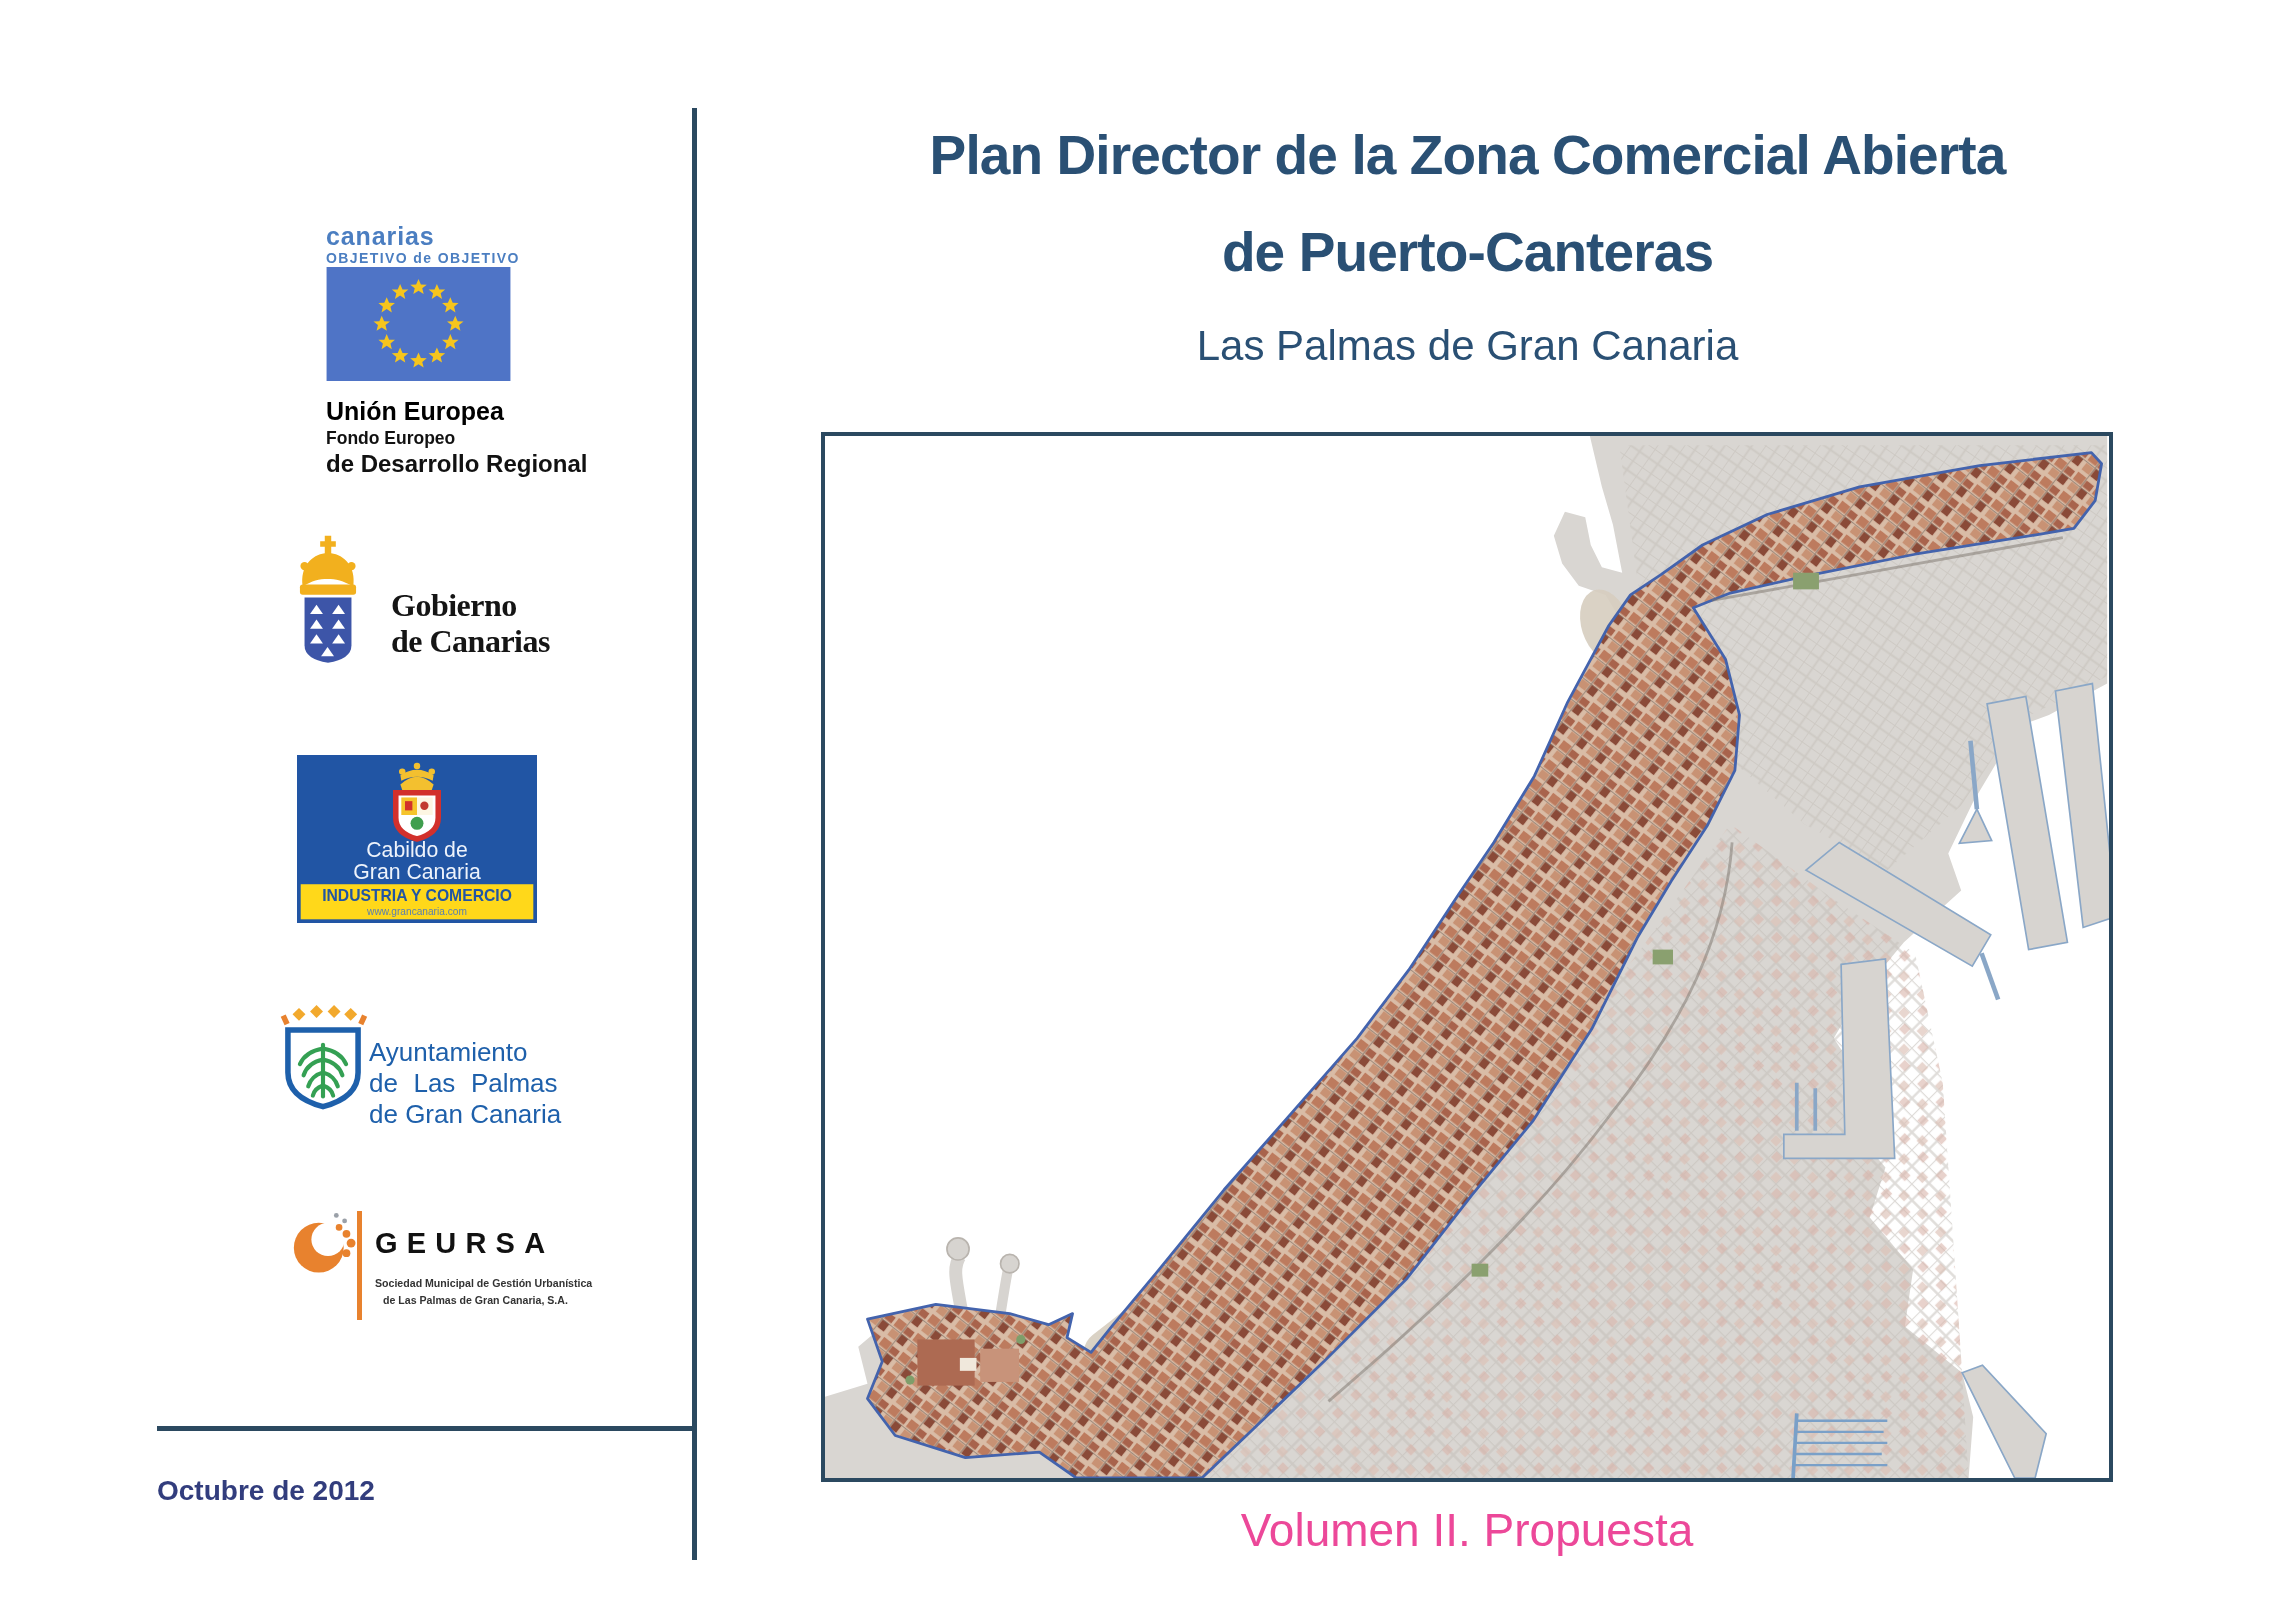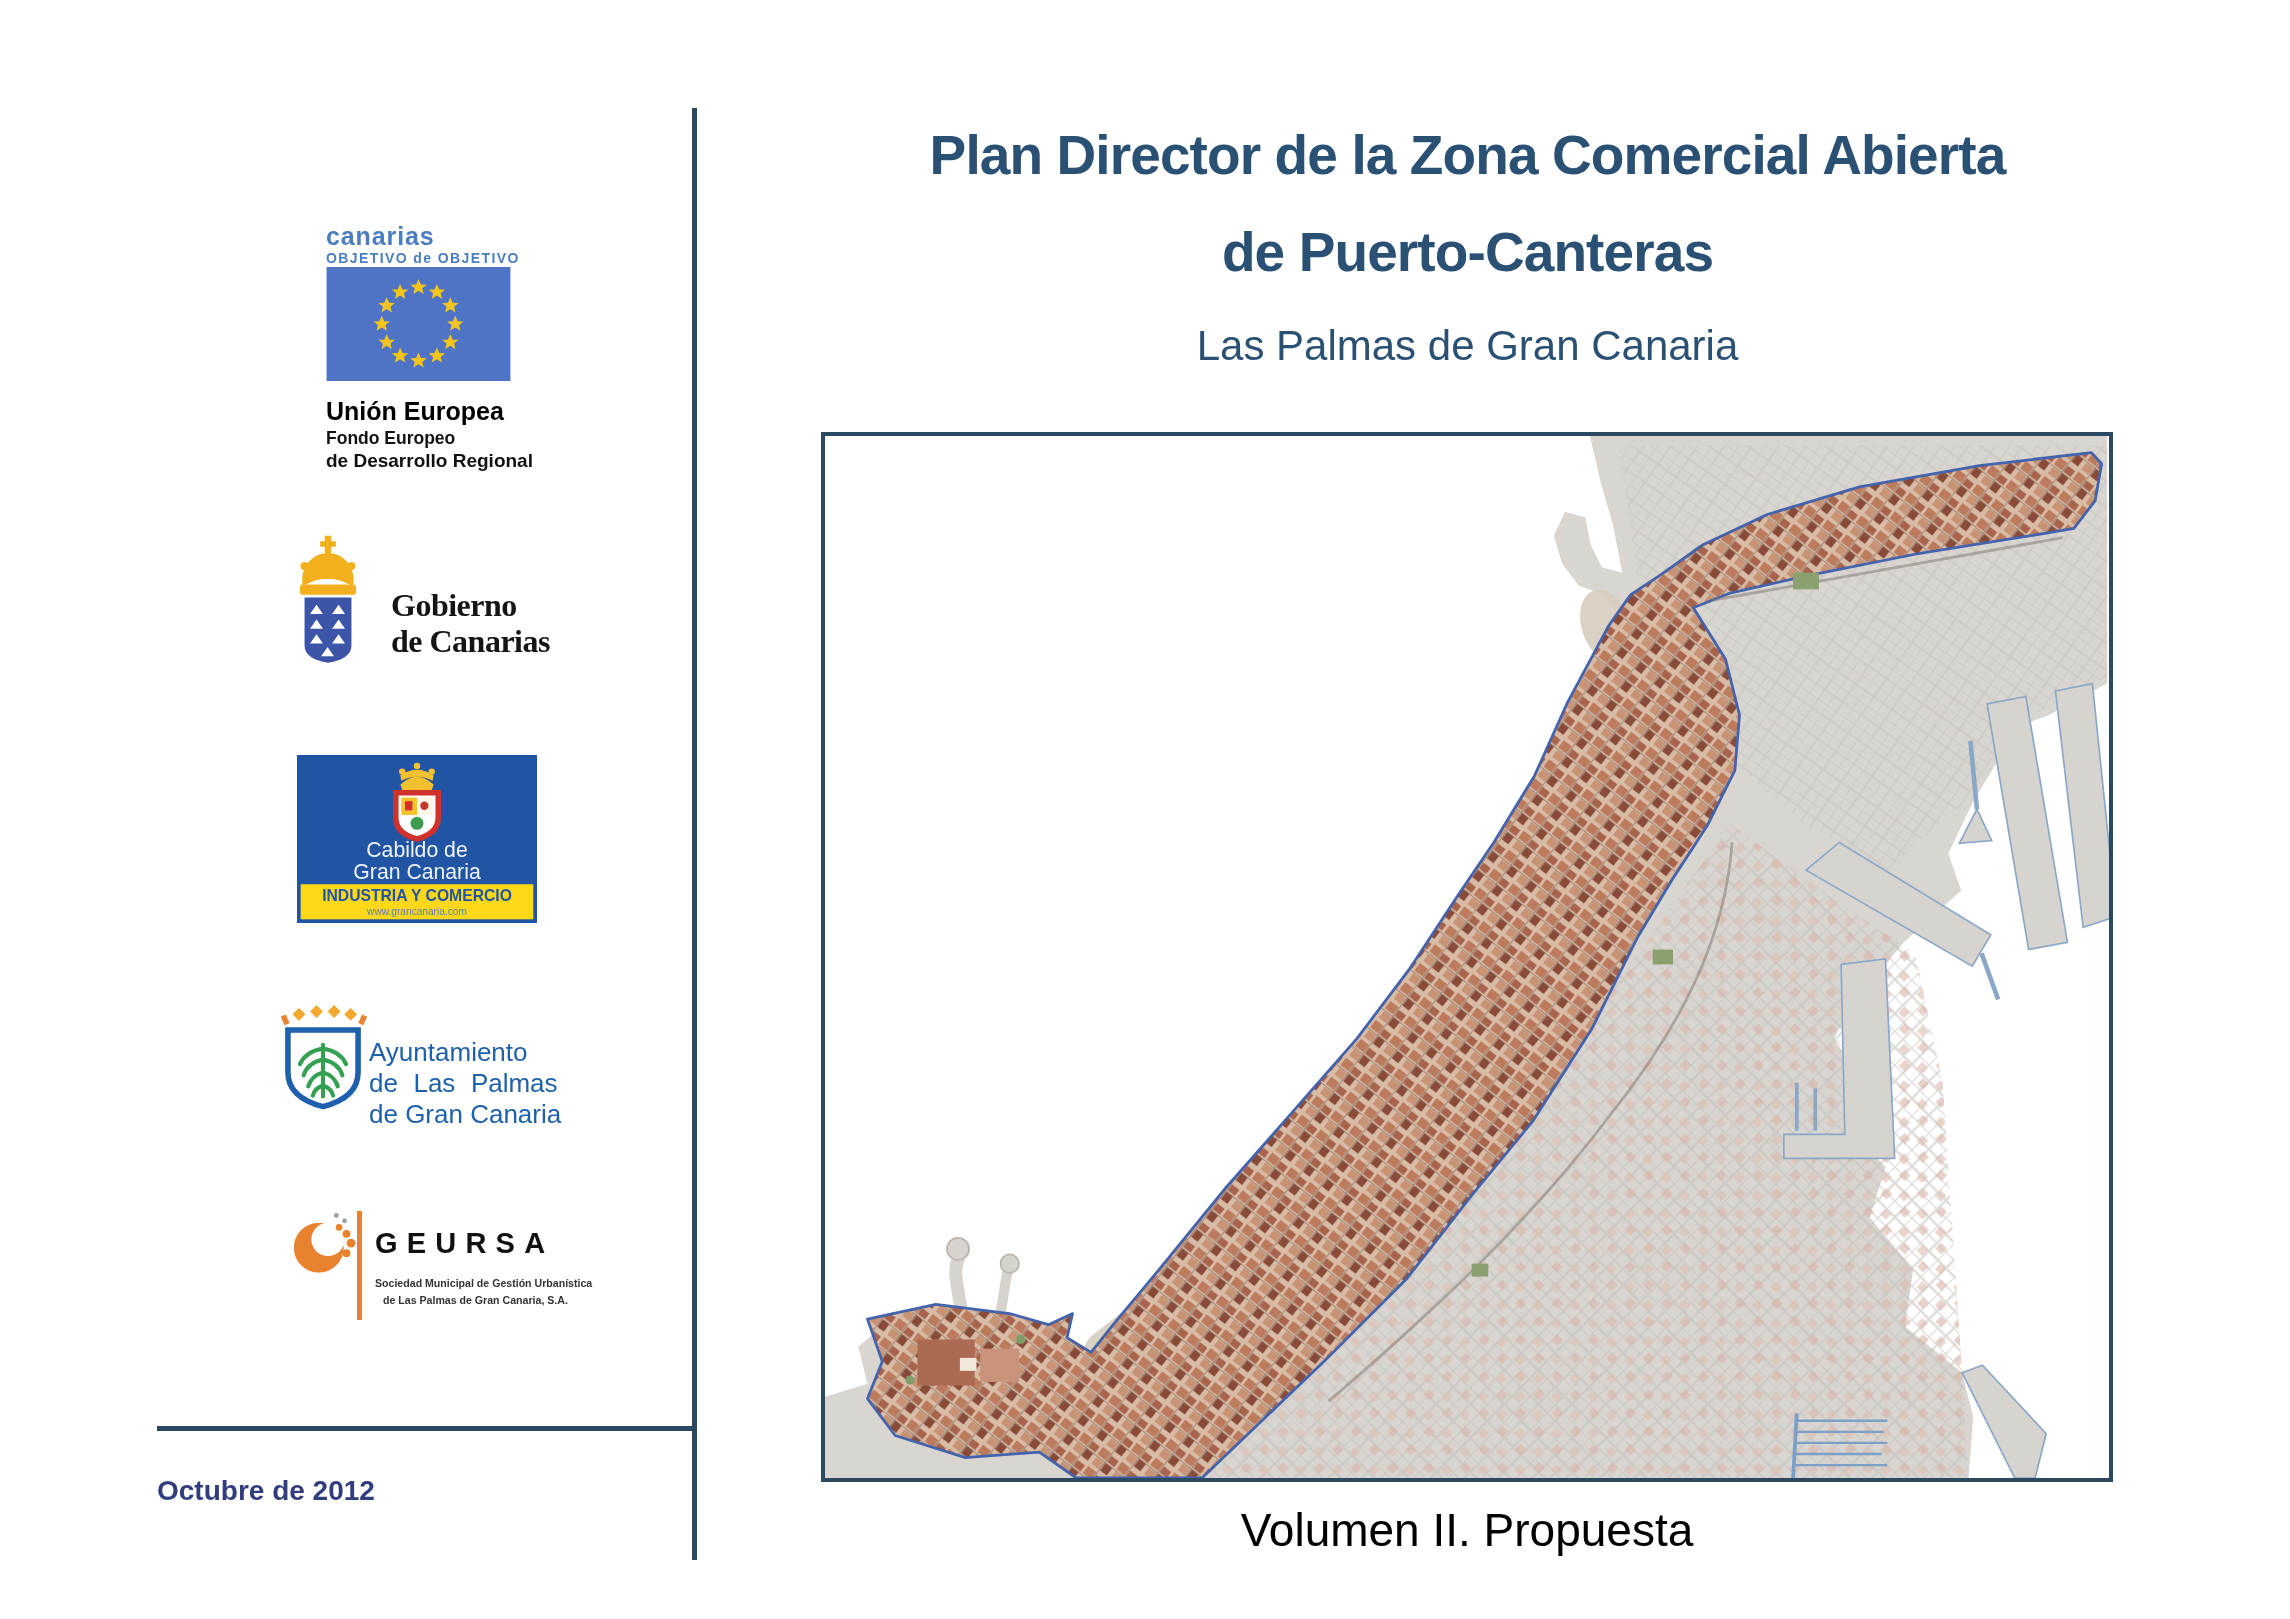--- a/index.html
+++ b/index.html
@@ -9,21 +9,21 @@
     font-family:"Liberation Sans", sans-serif; overflow:hidden;
   }
   .abs { position:absolute; }
 
   
   .canarias-word { left:326px; top:224px; color:#4b7ec1; font-weight:bold; font-size:25px; letter-spacing:0.9px; line-height:24px; }
   .canarias-sub  { left:326px; top:250px; color:#4b7ec1; font-weight:bold; font-size:14px; letter-spacing:1.4px; }
   .eu-flag { left:326px; top:267px; }
   .eu-name { left:326px; top:397px; color:#000; font-weight:bold; font-size:25px; }
   .eu-f1   { left:326px; top:428px; color:#111; font-weight:bold; font-size:17.5px; }
-  .eu-f2   { left:326px; top:450px; color:#111; font-weight:bold; font-size:19px; }
+  .eu-f2   { left:326px; top:450px; color:#111; font-weight:bold; font-size:24px; }
 
   .gob-crest { left:284px; top:533px; }
   .gob-text  { left:367px; top:587px; font-family:"Liberation Serif", serif; font-weight:bold; font-size:32px; color:#151515; line-height:36px; letter-spacing:-0.5px;margin-left:24px; }
 
   .cab-logo { left:297px; top:755px; }
 
   .ayt-crest { left:275px; top:1004px; }
   .ayt-text  { left:369px; top:1037px; color:#1e60ab; font-weight:normal; font-size:26px; line-height:31px; }
   .ayt-text .ws { word-spacing:8.3px; }
 
@@ -40,21 +40,21 @@
 
   
   .title-wrap { left:766px; top:0; width:1403px; text-align:center; color:#2a5074; }
   .t1 { position:absolute; top:123px; width:100%; font-size:55px; font-weight:bold; letter-spacing:-0.9px; white-space:nowrap; }
   .t2 { position:absolute; top:220px; width:100%; font-size:55px; font-weight:bold; letter-spacing:-0.9px; white-space:nowrap; }
   .st { position:absolute; top:322px; width:100%; font-size:42px; font-weight:normal; white-space:nowrap; }
 
   .map-frame { left:821px; top:432px; width:1292px; height:1050px; border:4.6px solid #2b4960; background:#fff; }
   .map-frame svg { display:block; width:100%; height:100%; }
 
-  .volume { left:821px; top:1503px; width:1292px; text-align:center; color:#000000; font-size:46px; font-weight:normal; white-space:nowrap; }
+  .volume { left:821px; top:1503px; width:1292px; text-align:center; color:#ec4899; font-size:46px; font-weight:normal; white-space:nowrap; }
 </style>
 </head>
 <body>
 
 <div class="page">
 
   <div class="abs canarias-word">canarias</div>
   <div class="abs canarias-sub">OBJETIVO de OBJETIVO</div>
 
   <svg class="abs eu-flag" width="185" height="114" viewBox="0 0 200 124">

